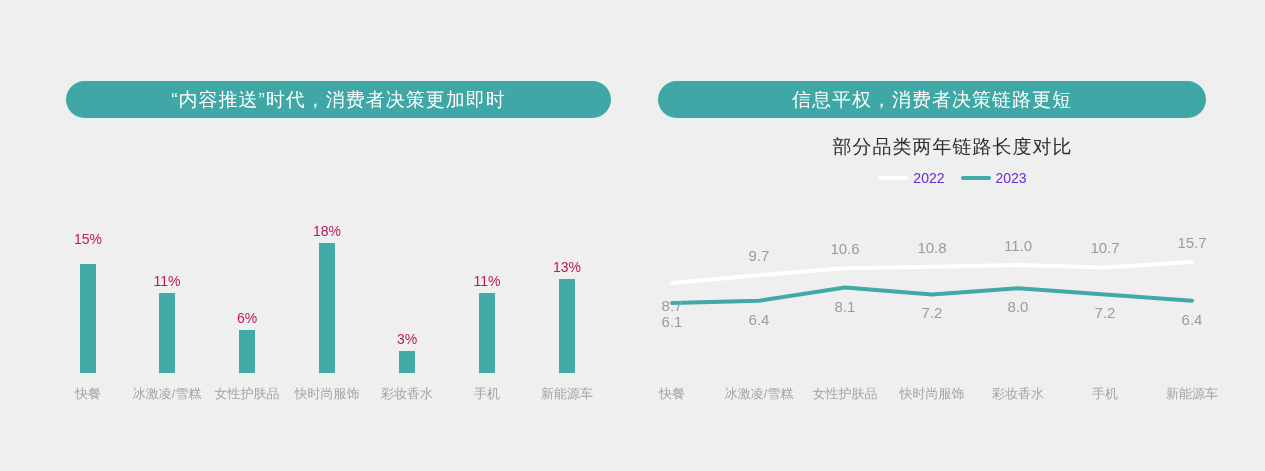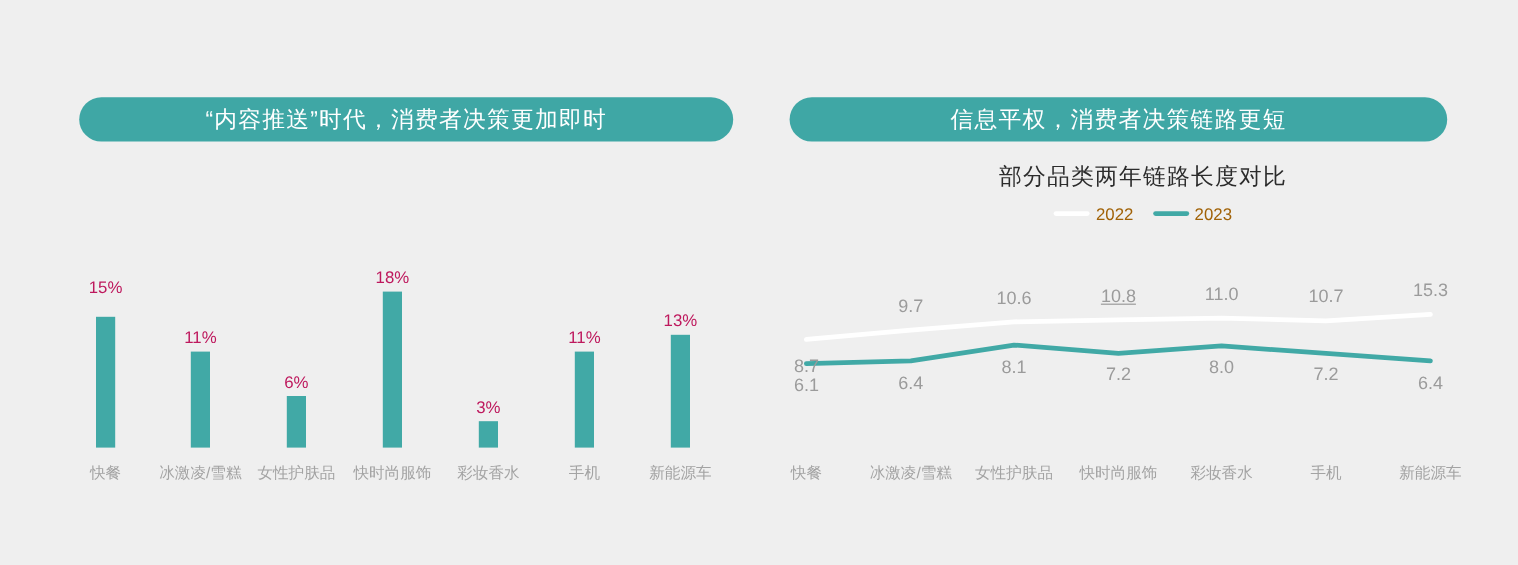--- a/index.html
+++ b/index.html
@@ -66,21 +66,21 @@
     gap: 5px;
   }
   .legend-swatch {
     display: block;
     width: 30px;
     height: 4px;
     border-radius: 2px;
   }
   .legend-label {
     font-size: 14px;
-    color: #a16207;
+    color: #6d28d9;
   }
 
   
   #bar-chart {
     position: absolute;
     left: 0;
     top: 200px;
     width: 640px;
     height: 225px;
   }
@@ -209,24 +209,24 @@
     </div>
 
   <div id="line-chart">
       <svg id="line-svg" width="625" height="225">
         <polyline points="32,82.88679245283019 119,75.15094339622642 205,68.18867924528303 292,66.64150943396226 378,65.09433962264151 465,67.41509433962266 552,62" fill="none" stroke="#ffffff" stroke-width="4" stroke-linecap="round" stroke-linejoin="round"></polyline>
         <polyline points="32,103 119,100.67924528301886 205,87.52830188679246 292,94.49056603773585 378,88.30188679245283 465,94.49056603773585 552,100.67924528301886" fill="none" stroke="#41a9a6" stroke-width="4" stroke-linecap="round" stroke-linejoin="round"></polyline>
       </svg>
       <div class="pt-label" style="left: 32px; top: 54.8868px; margin-top: 42px;">8.7</div>
       <div class="pt-label" style="left: 119px; top: 47.1509px;">9.7</div>
       <div class="pt-label" style="left: 205px; top: 40.1887px;">10.6</div>
-      <div class="pt-label" style="left: 292px; top: 38.6415px; text-decoration: underline;">10.8</div>
+      <div class="pt-label" style="left: 292px; top: 38.6415px;">10.8</div>
       <div class="pt-label" style="left: 378px; top: 37.0943px;">11.0</div>
       <div class="pt-label" style="left: 465px; top: 39.4151px;">10.7</div>
-      <div class="pt-label" style="left: 552px; top: 34px;">15.3</div>
+      <div class="pt-label" style="left: 552px; top: 34px;">15.7</div>
       <div class="pt-label" style="left: 32px; top: 113px;">6.1</div>
       <div class="pt-label" style="left: 119px; top: 110.679px;">6.4</div>
       <div class="pt-label" style="left: 205px; top: 97.5283px;">8.1</div>
       <div class="pt-label" style="left: 292px; top: 104.491px;">7.2</div>
       <div class="pt-label" style="left: 378px; top: 98.3019px;">8.0</div>
       <div class="pt-label" style="left: 465px; top: 104.491px;">7.2</div>
       <div class="pt-label" style="left: 552px; top: 110.679px;">6.4</div>
       <div class="line-cat" style="left: 32px;">快餐</div>
       <div class="line-cat" style="left: 119px;">冰激凌/雪糕</div>
       <div class="line-cat" style="left: 205px;">女性护肤品</div>

